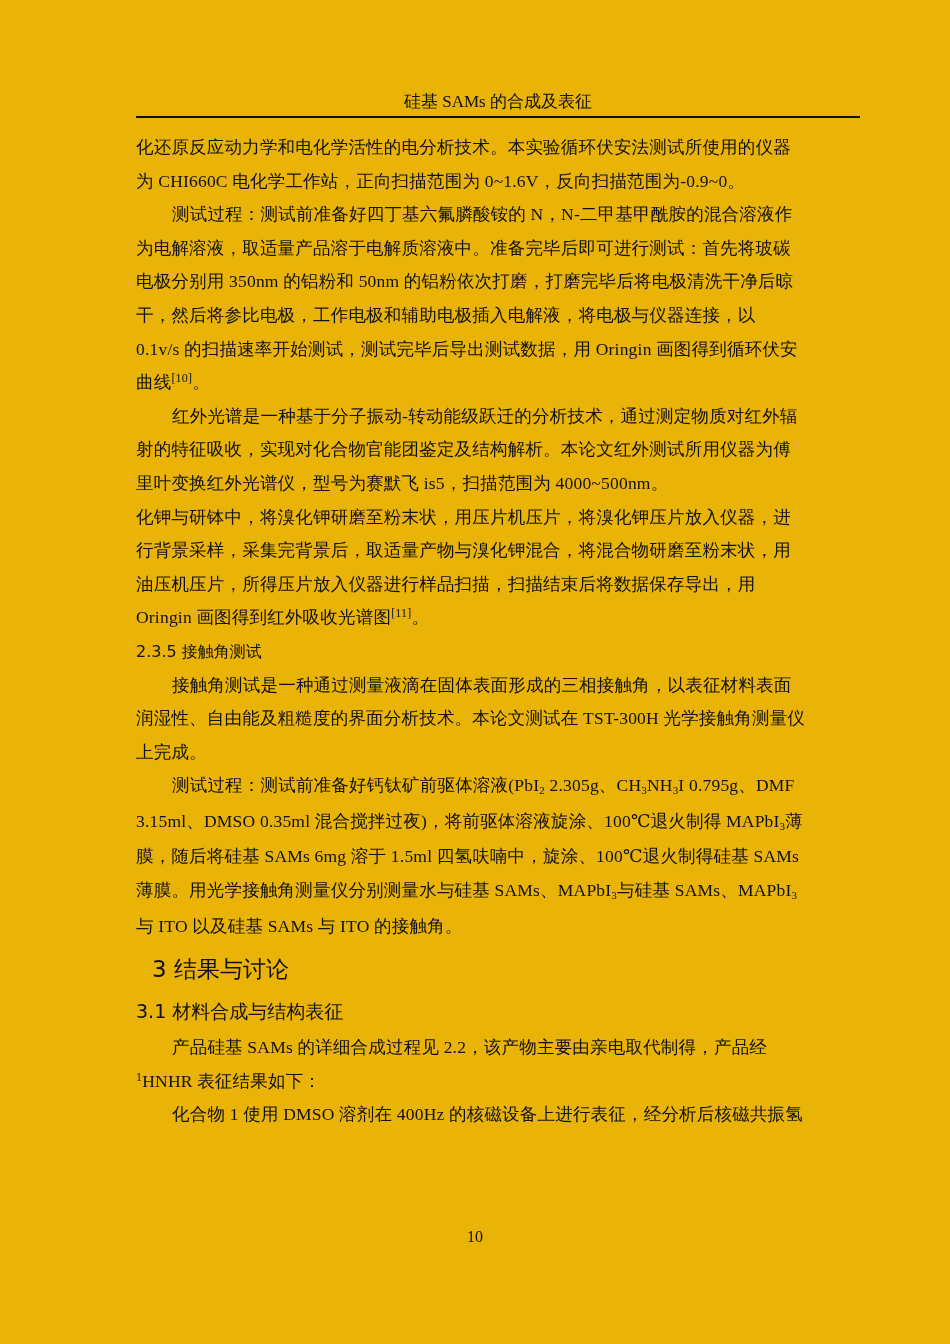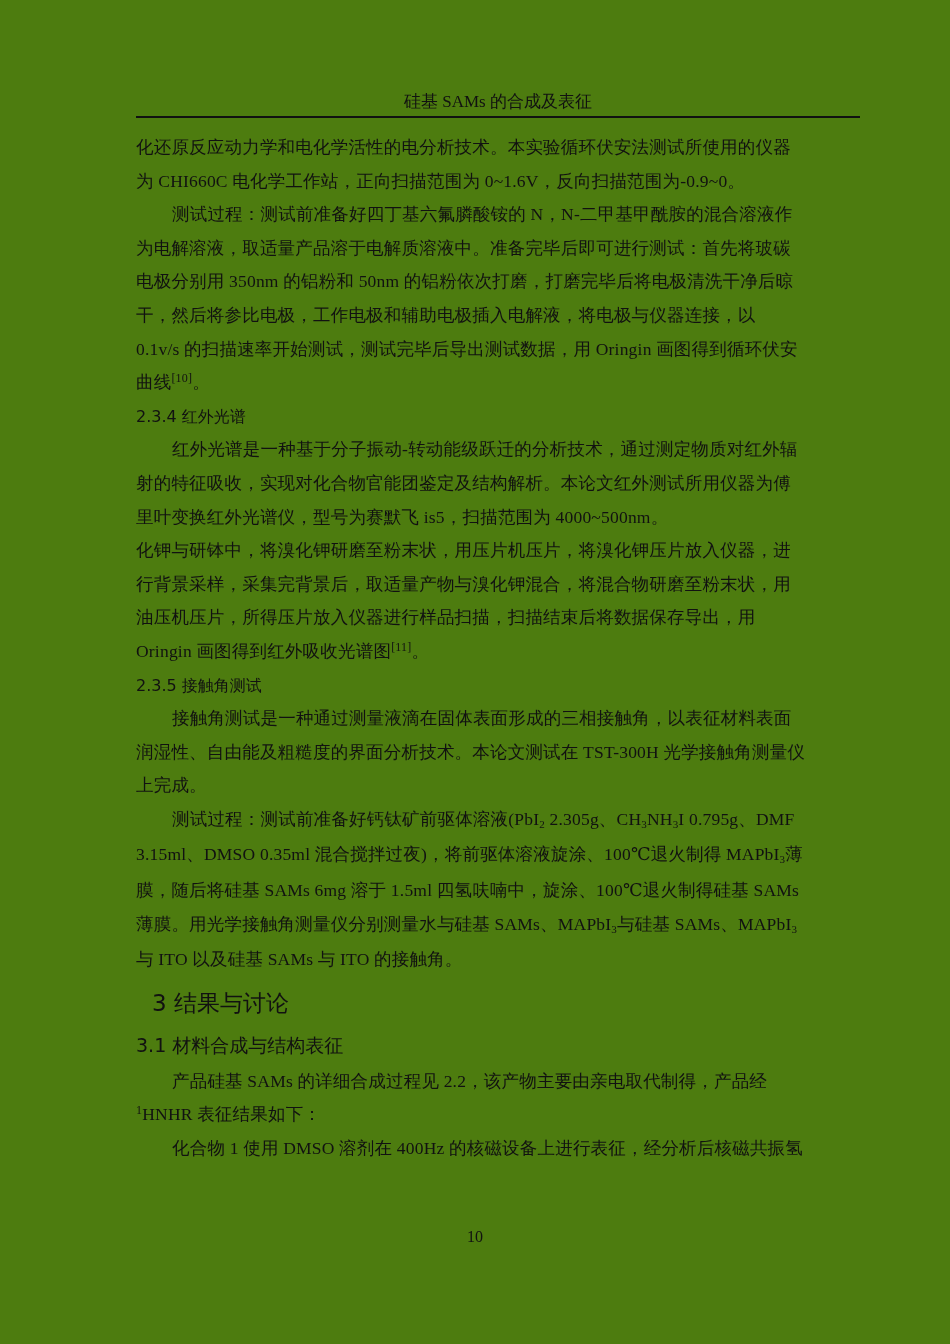--- a/index.html
+++ b/index.html
@@ -1,18 +1,18 @@
 <!DOCTYPE html>
 <html><head>
 <meta charset="utf-8">
 <style>
   html, body { margin: 0; padding: 0; background: #ffffff; }
   body { width: 950px; height: 1344px; position: relative; overflow: hidden;
          font-family: "DejaVu Serif", "Liberation Serif", serif; color: #111; }
-  .page { position: absolute; left: 0; top: 0; width: 950px; height: 1344px; background: #4d7c0f; }
+  .page { position: absolute; left: 0; top: 0; width: 950px; height: 1344px; background: #eab308; }
   .header { position: absolute; left: 136px; width: 724px; top: 90px; text-align: center;
             font-size: 17px; line-height: 24px; font-family: "Liberation Serif", "DejaVu Serif", serif; }
   .header-rule { position: absolute; left: 136px; width: 724px; top: 116px; height: 0;
                  border-top: 2px solid #111; }
   .content { position: absolute; left: 136px; top: 131px; width: 724px; }
   .p { font-size: 17.5px; line-height: 33.6px; margin: 0; text-align: justify;
        font-family: "Liberation Serif", "DejaVu Serif", serif; letter-spacing: 0.2px; }
   .line { display: block; white-space: nowrap; }
   .h4 { font-size: 16px; line-height: 33.6px; margin: 0; font-family: "DejaVu Sans", "Liberation Sans", sans-serif; }
   .h1 { font-size: 23px; line-height: 44px; margin: 4px 0 0 16px; font-family: "DejaVu Sans", "Liberation Sans", sans-serif; }
@@ -38,21 +38,20 @@
 
     <p class="p">
       <span class="line" style="padding-left:36px">测试过程：测试前准备好四丁基六氟膦酸铵的 N，N-二甲基甲酰胺的混合溶液作</span>
       <span class="line">为电解溶液，取适量产品溶于电解质溶液中。准备完毕后即可进行测试：首先将玻碳</span>
       <span class="line">电极分别用 350nm 的铝粉和 50nm 的铝粉依次打磨，打磨完毕后将电极清洗干净后晾</span>
       <span class="line">干，然后将参比电极，工作电极和辅助电极插入电解液，将电极与仪器连接，以</span>
       <span class="line">0.1v/s 的扫描速率开始测试，测试完毕后导出测试数据，用  Oringin 画图得到循环伏安</span>
       <span class="line"><span>曲线</span><sup>[10]</sup><span>。</span></span>
     </p>
 
-    <div class="h4">2.3.4 红外光谱</div>
     <p class="p">
       <span class="line" style="padding-left:36px">红外光谱是一种基于分子振动-转动能级跃迁的分析技术，通过测定物质对红外辐</span>
       <span class="line">射的特征吸收，实现对化合物官能团鉴定及结构解析。本论文红外测试所用仪器为傅</span>
       <span class="line">里叶变换红外光谱仪，型号为赛默飞 is5，扫描范围为 4000~500nm。</span>
     </p>
     <p class="p">
       <span class="line">化钾与研钵中，将溴化钾研磨至粉末状，用压片机压片，将溴化钾压片放入仪器，进</span>
       <span class="line">行背景采样，采集完背景后，取适量产物与溴化钾混合，将混合物研磨至粉末状，用</span>
       <span class="line">油压机压片，所得压片放入仪器进行样品扫描，扫描结束后将数据保存导出，用</span>
       <span class="line"><span>Oringin 画图得到红外吸收光谱图</span><sup>[11]</sup><span>。</span></span>

